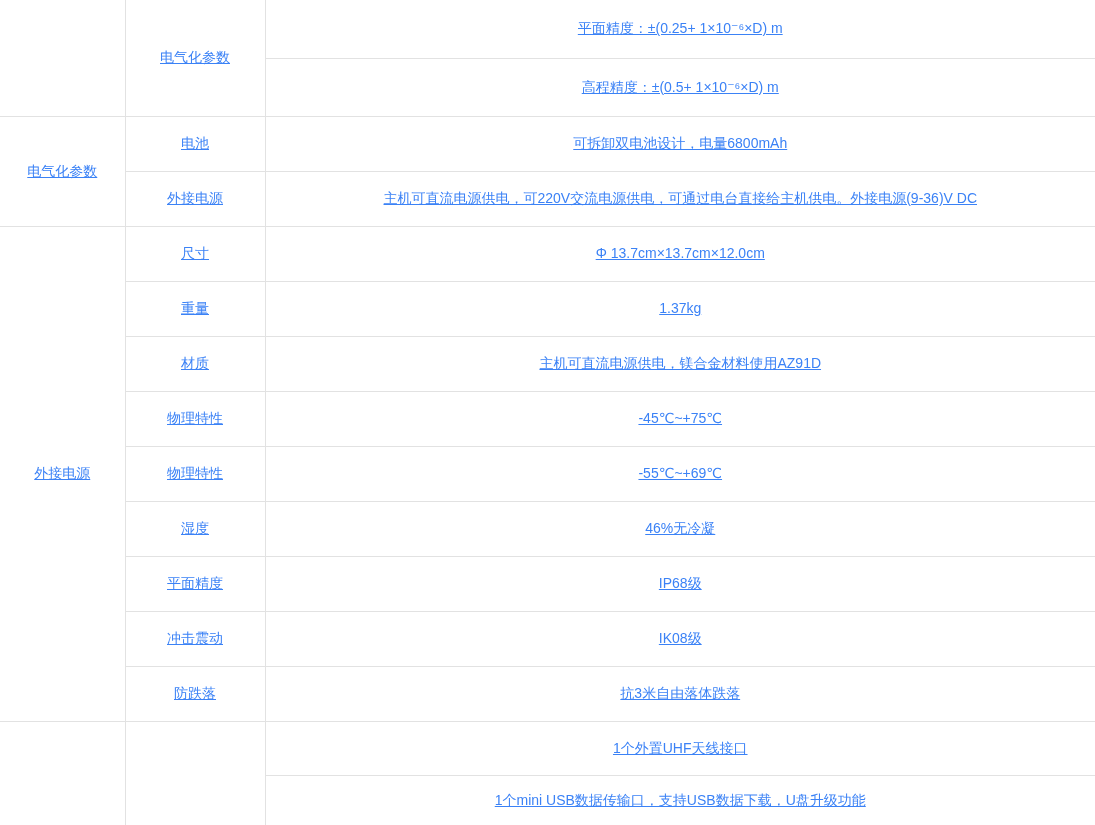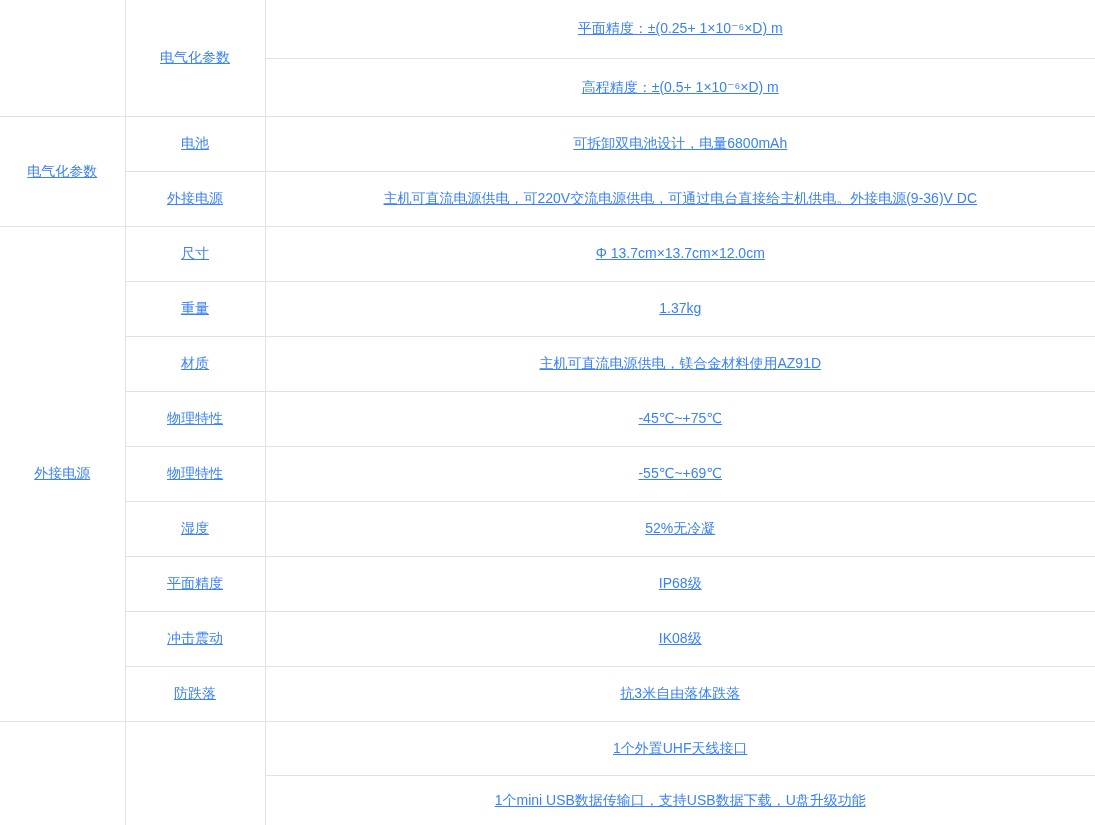--- a/index.html
+++ b/index.html
@@ -84,21 +84,21 @@
   <tr class="h55">
     <td>物理特性</td>
     <td>-45℃~+75℃</td>
   </tr>
   <tr class="h55">
     <td>物理特性</td>
     <td>-55℃~+69℃</td>
   </tr>
   <tr class="h55">
     <td>湿度</td>
-    <td>52%无冷凝</td>
+    <td>46%无冷凝</td>
   </tr>
   <tr class="h55">
     <td>平面精度</td>
     <td>IP68级</td>
   </tr>
   <tr class="h55">
     <td>冲击震动</td>
     <td>IK08级</td>
   </tr>
   <tr class="h55">

